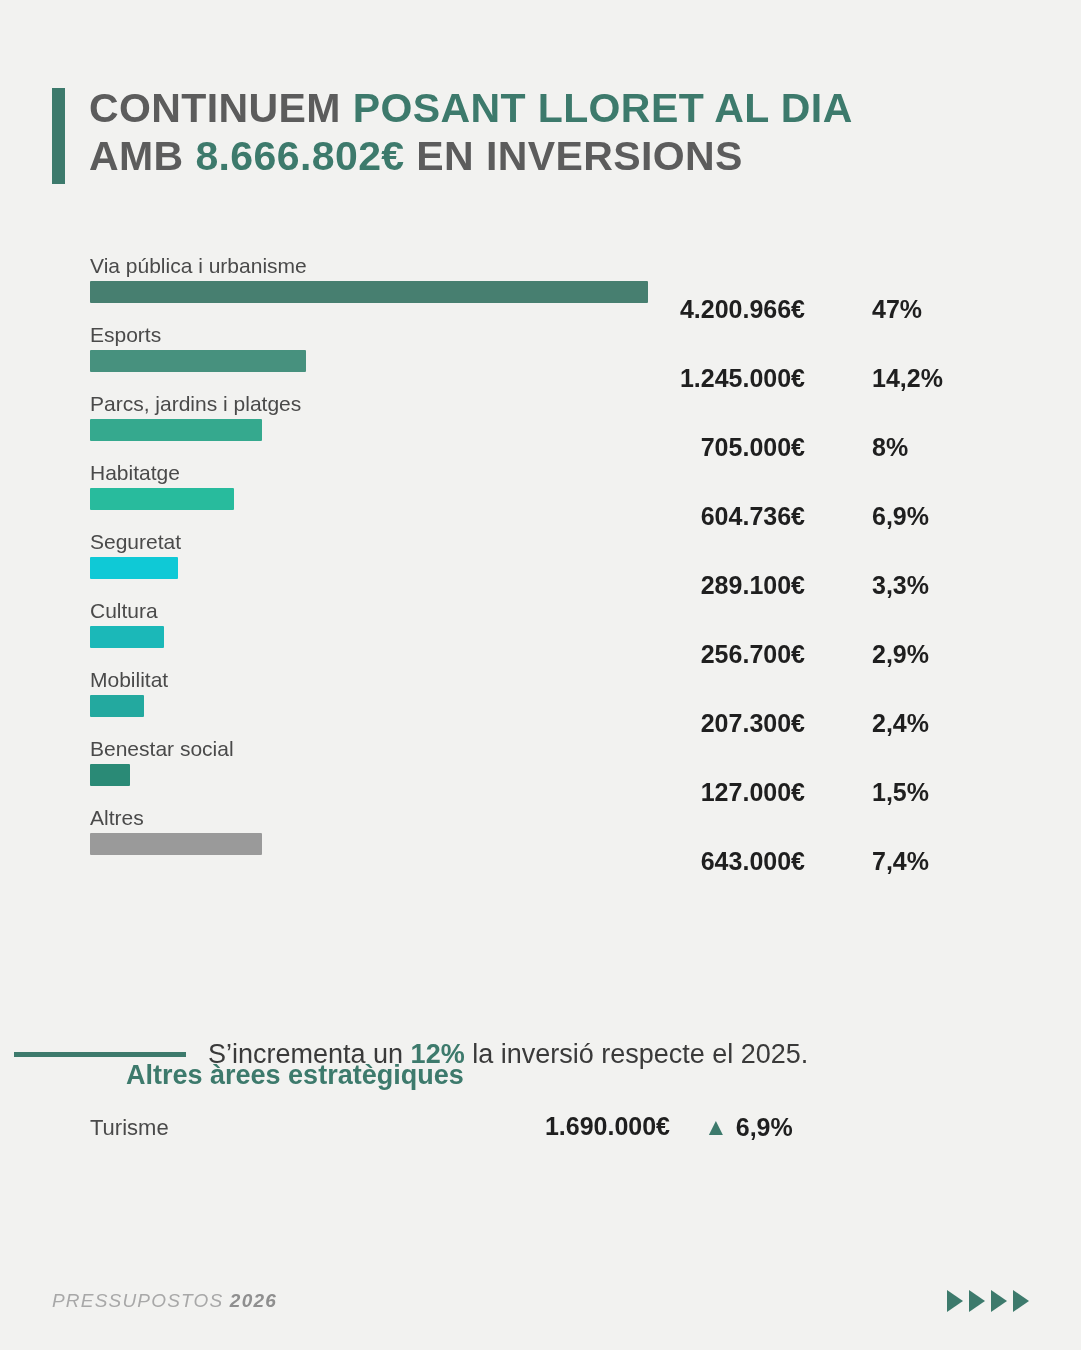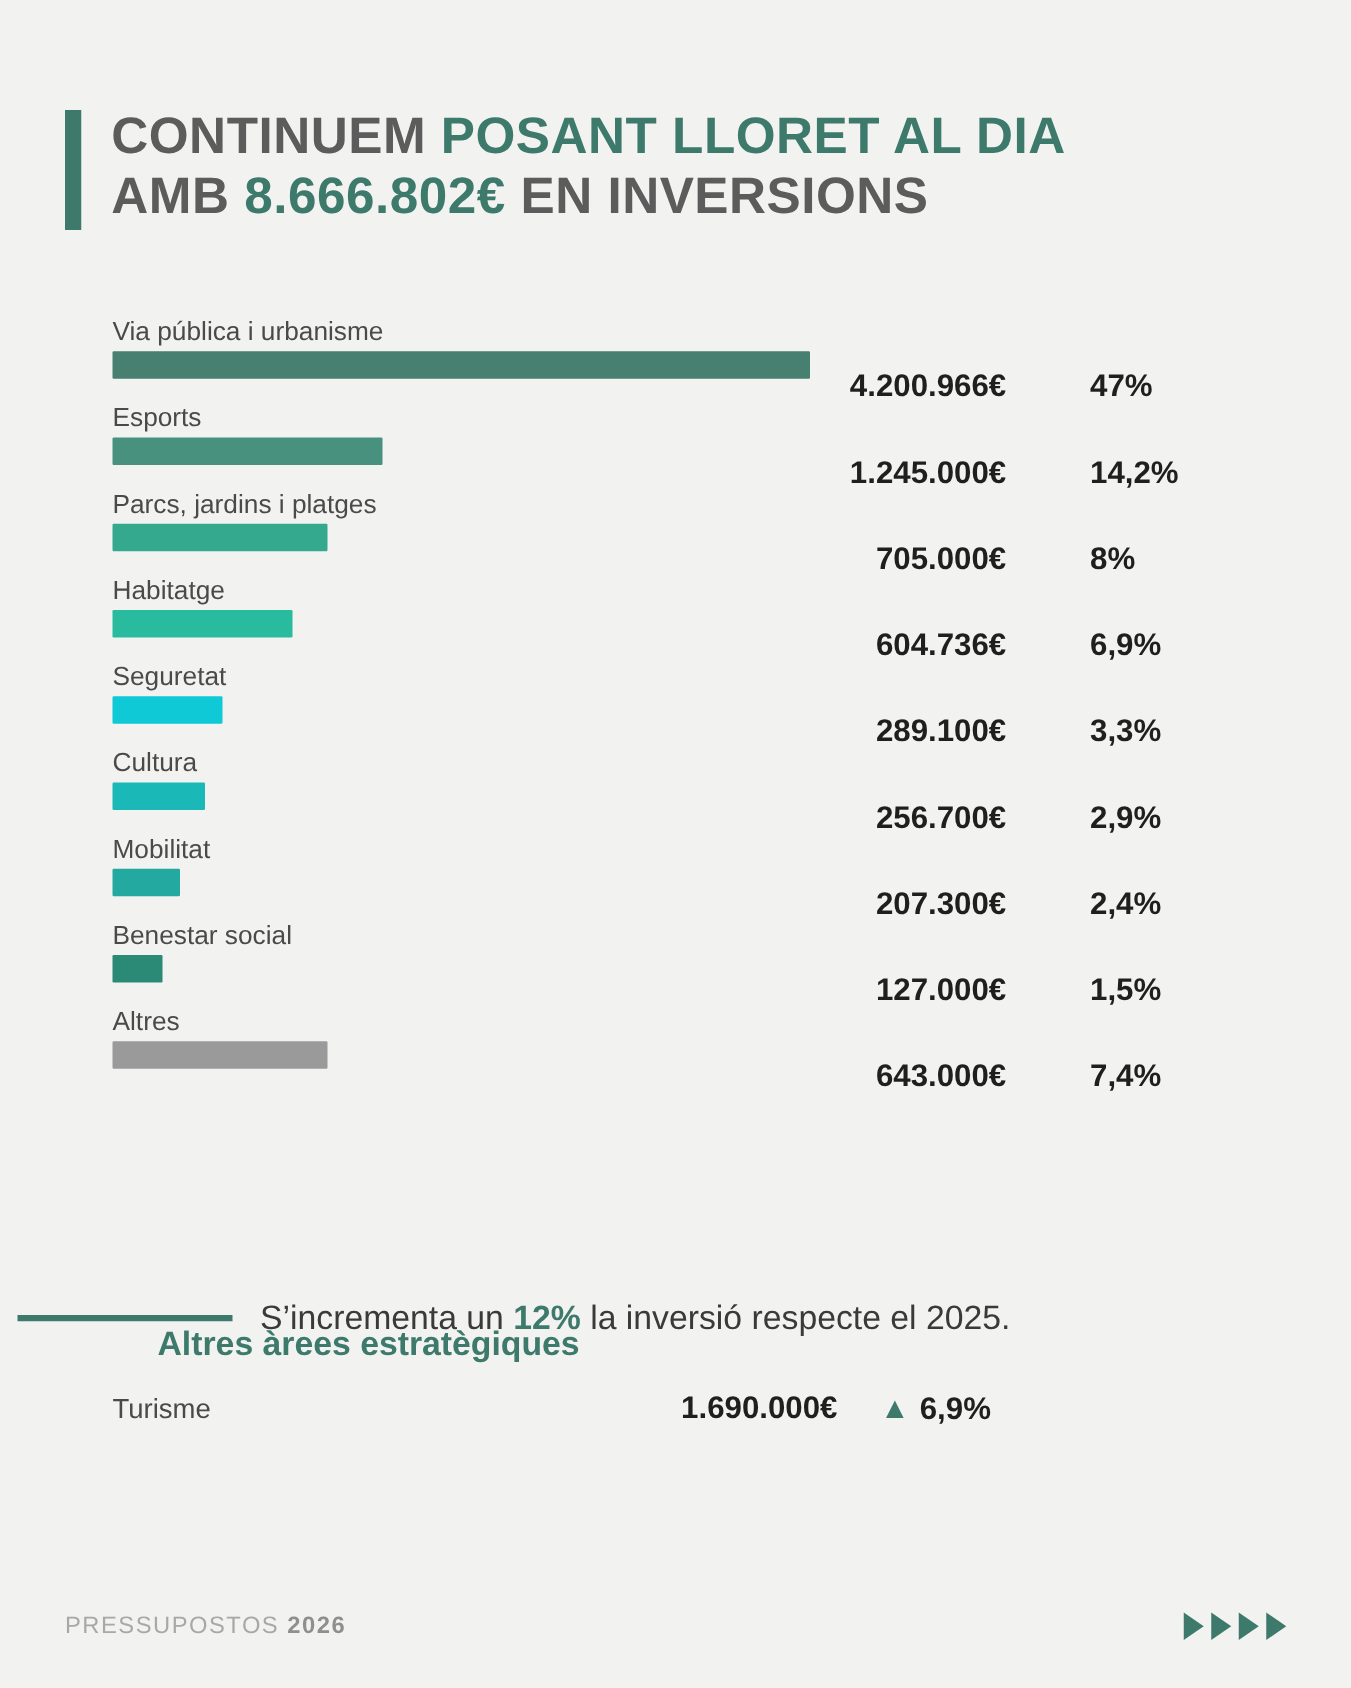--- a/index.html
+++ b/index.html
@@ -166,20 +166,21 @@
   }
 
   
   .footer-label {
     position: absolute;
     left: 52px;
     bottom: 38px;
     font-size: 19px;
     letter-spacing: 1.2px;
     color: #a8a8a8;
+    font-style: italic;
   }
   .footer-label b { color: #8f8f8f; }
   .footer-arrows {
     position: absolute;
     right: 52px;
     bottom: 38px;
     display: flex;
     gap: 6px;
   }
   .arrow {

